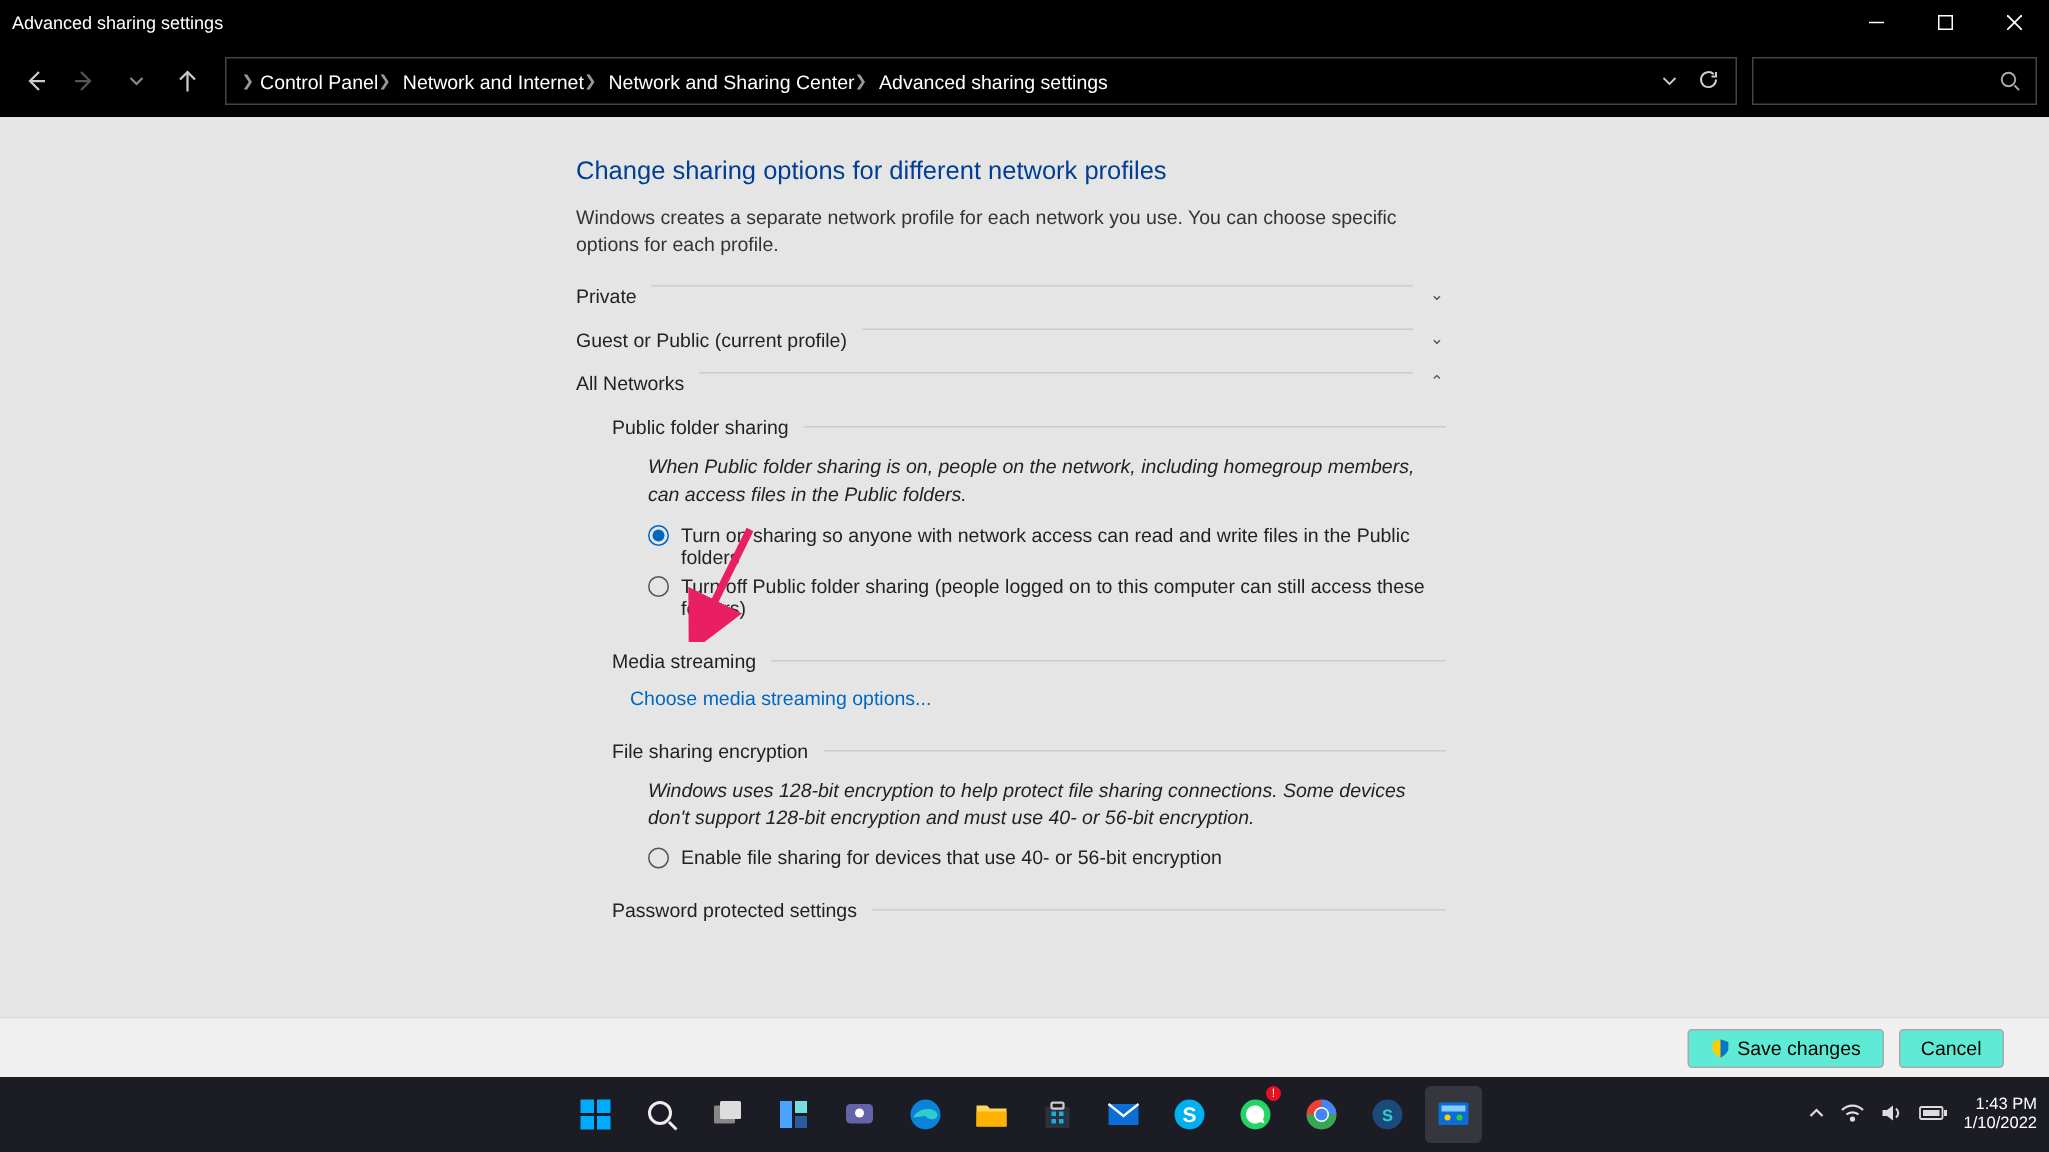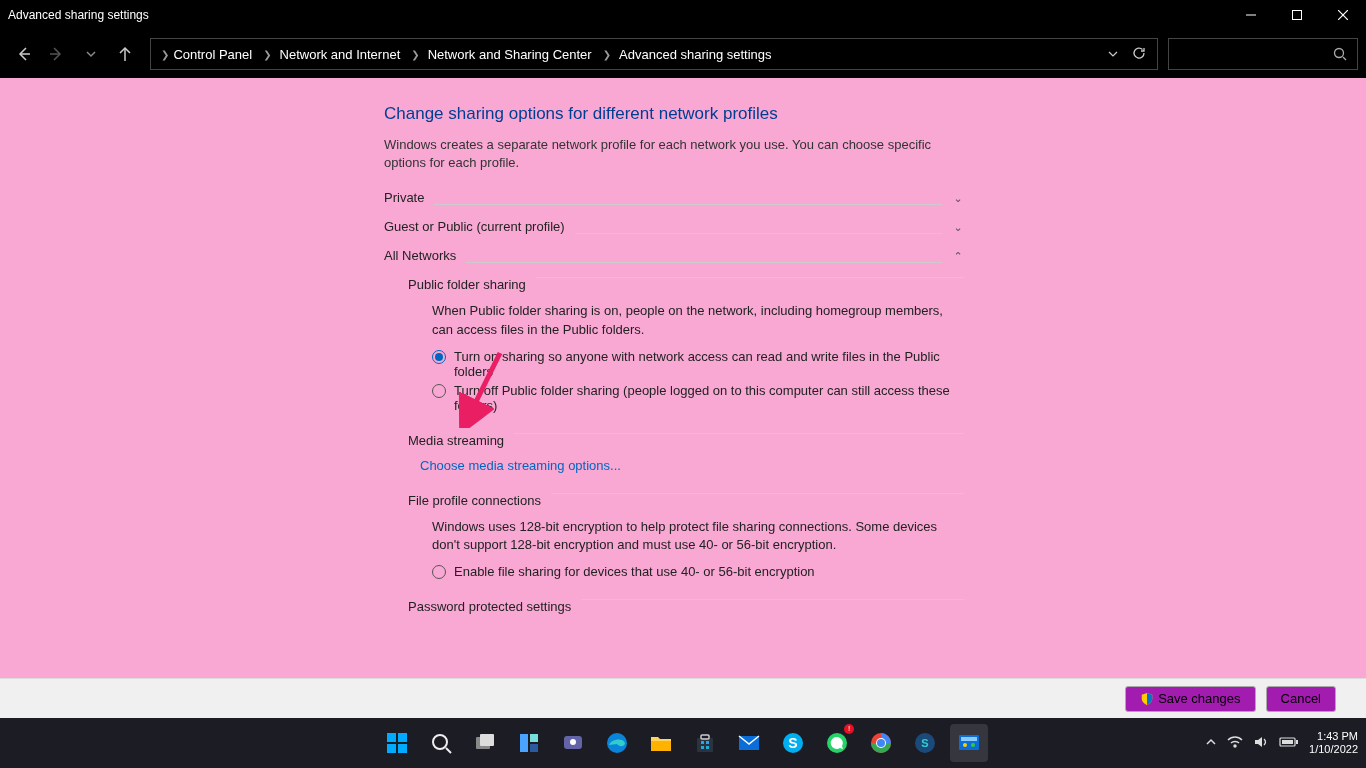--- a/index.html
+++ b/index.html
@@ -4,44 +4,44 @@
 <style>
   * { margin:0; padding:0; box-sizing:border-box; font-family:"Segoe UI",Arial,sans-serif; }
   html,body { width:1366px; height:768px; overflow:hidden; background:#000; }
   .titlebar { height:30px; background:#000; color:#fff; display:flex; align-items:center; padding-left:8px; font-size:12px; }
   .titlebar .spacer { flex:1; }
   .titlebar .win-btn { width:46px; height:30px; display:flex; align-items:center; justify-content:center; color:#fff; cursor:pointer; }
   .navbar { height:48px; background:#000; display:flex; align-items:center; padding:0 8px; gap:4px; }
   .nav-btn { width:30px; height:30px; display:flex; align-items:center; justify-content:center; color:#888; cursor:pointer; }
   .nav-btn.fwd, .nav-btn.dn { color:#555 }
   .addressbar { flex:1; height:32px; border:1px solid #444; display:flex; align-items:center; color:#fff; font-size:13px; padding:0 40px 0 10px; margin:0 6px; position:relative; }
-  .addressbar .crumb { display:flex; align-items:center; gap:11px; cursor:pointer; padding:2px 4px;}
+  .addressbar .crumb { display:flex; align-items:center; gap:0; cursor:pointer; padding:2px 4px;}
   .addressbar .chev { color:#999; font-size:10px; }
   .addr-drop { position:absolute; right:36px; color:#999; cursor:pointer; width:16px; text-align:center;}
   .addr-refresh { position:absolute; right:8px; color:#fff; cursor:pointer; width:20px; text-align:center;}
   .searchbox { width:190px; height:32px; border:1px solid #444; display:flex; align-items:center; justify-content:flex-end; padding:0 10px; color:#888; }
-  .content-wrap { height:600px; background:#f9a8d4; overflow-y:auto; position:relative;}
+  .content-wrap { height:600px; background:#e5e5e5; overflow-y:auto; position:relative;}
   .content { width:580px; margin-left:384px; padding-top:26px; padding-bottom:40px; color:#222; font-size:13px;}
   h1.page-title { color:#003e92; font-weight:400; font-size:17px; margin-bottom:12px;}
   .intro { color:#333; margin-bottom:18px; line-height:1.4;}
-  .profile-row { display:flex; align-items:flex-end; gap:10px; margin-bottom:14px; cursor:pointer;}
+  .profile-row { display:flex; align-items:flex-start; gap:10px; margin-bottom:14px; cursor:pointer;}
   .profile-row .label { white-space:nowrap;}
   .profile-row .line { flex:1; border-top:1px solid #ccc; }
   .profile-row .arrow { color:#555; font-size:11px; width:12px; text-align:center;}
   .section { margin-left:24px; margin-bottom:20px;}
-  .section-title-row { display:flex; align-items:flex-start; gap:10px; margin-bottom:10px;}
+  .section-title-row { display:flex; align-items:center; gap:10px; margin-bottom:10px;}
   .section-title-row .line { flex:1; border-top:1px solid #ccc;}
-  .desc { margin-left:24px; margin-bottom:10px; line-height:1.4;}
+  .desc { margin-left:24px; margin-bottom:10px; line-height:1.4;font-style:italic;}
   .radio-row { margin-left:24px; display:flex; align-items:flex-start; gap:8px; margin-bottom:4px; cursor:pointer;}
   .radio { width:14px; height:14px; border:1.5px solid #555; border-radius:50%; flex-shrink:0; margin-top:1px; display:flex; align-items:center; justify-content:center;}
   .radio.selected { border-color:#0067c0;}
   .radio.selected::after { content:""; width:8px; height:8px; background:#0067c0; border-radius:50%;}
   .link { color:#0067c0; cursor:pointer; margin-left:12px; display:inline-block;}
   .footer-bar { height:40px; background:#f0f0f0; border-top:1px solid #ddd; display:flex; align-items:center; justify-content:flex-end; padding-right:30px; gap:10px;}
-  .btn { height:26px; padding:0 14px; border:1px solid #aaa; background:#a21caf; border-radius:3px; font-size:13px; cursor:pointer; display:flex; align-items:center; gap:4px;}
+  .btn { height:26px; padding:0 14px; border:1px solid #aaa; background:#5eead4; border-radius:3px; font-size:13px; cursor:pointer; display:flex; align-items:center; gap:4px;}
   .shield { width:14px; height:14px;}
   .taskbar { height:50px; background:#1b1c24; display:flex; align-items:center; justify-content:center; position:relative;}
   .tb-icons { display:flex; gap:6px; align-items:center;}
   .tb-icon { width:38px; height:38px; border-radius:4px; display:flex; align-items:center; justify-content:center; cursor:pointer;}
   .tray { position:absolute; right:8px; display:flex; align-items:center; gap:10px; color:#fff; font-size:11px;}
   .tray .clock { text-align:right; line-height:1.2;}
   .tray-icon { cursor:pointer; color:#ddd;}
   .content-wrap::-webkit-scrollbar{width:14px;}
   .content-wrap::-webkit-scrollbar-thumb{background:#c0c0c0;}
   .content-wrap::-webkit-scrollbar-track{background:#f0f0f0;}
@@ -170,21 +170,21 @@
     <div class="section">
       <div class="section-title-row">
           <span>Media streaming</span>
           <span class="line"></span>
         </div>
       <span class="link">Choose media streaming options...</span>
     </div>
 
     <div class="section">
       <div class="section-title-row">
-          <span>File profile connections</span>
+          <span>File sharing encryption</span>
           <span class="line"></span>
         </div>
       <p class="desc">Windows uses 128-bit encryption to help protect file sharing connections. Some devices don't support 128-bit encryption and must use 40- or 56-bit encryption.</p>
       <div class="radio-row">
         <span class="radio"></span>
         <span>Enable file sharing for devices that use 40- or 56-bit encryption</span>
       </div>
     </div>
 
     <div class="section">

